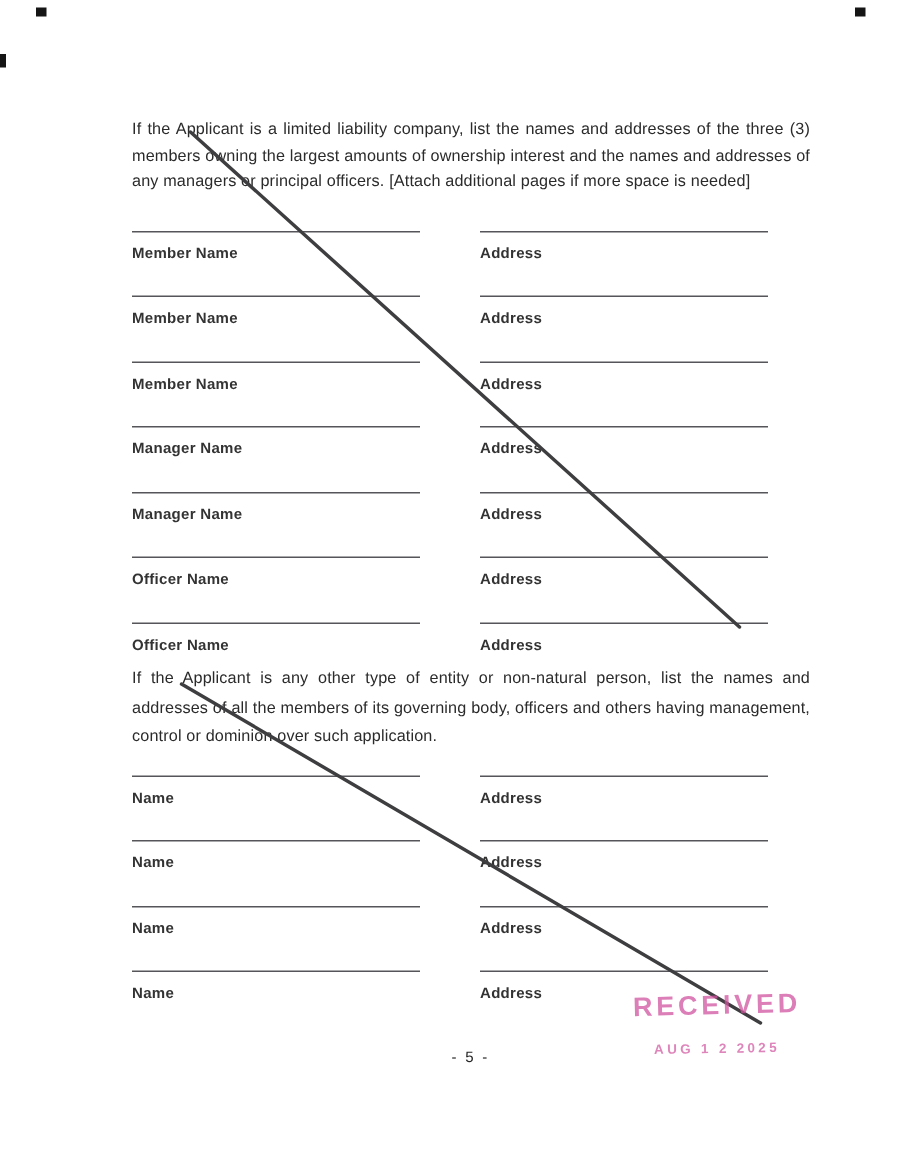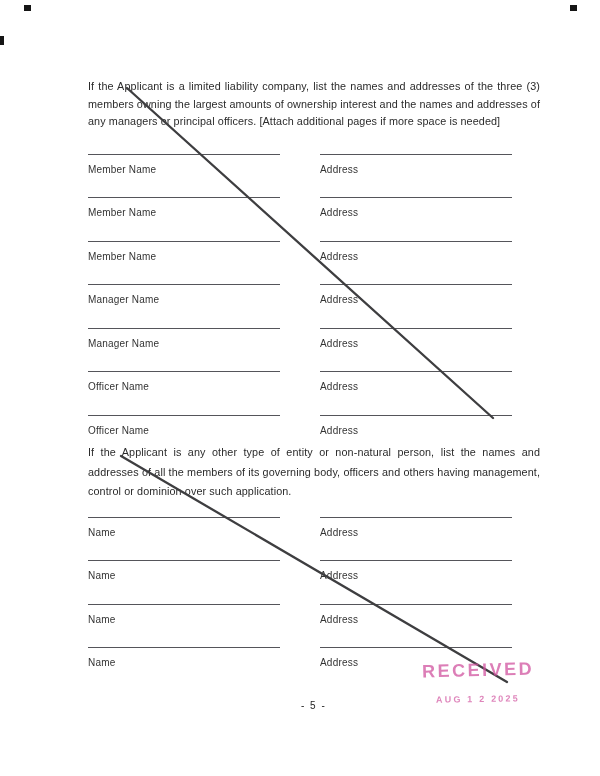--- a/index.html
+++ b/index.html
@@ -25,21 +25,21 @@
 
   
   .form-row { position: absolute; left: 88px; width: 424px; height: 30px; }
   .field {
     position: absolute; top: 0;
     border-top: 1.6px solid #55555a;
     padding-top: 4px;
   }
   .field.left  { left: 0;     width: 192px; }
   .field.right { left: 232px; width: 192px; }
-  .field-label { font-size: 10px; color: #333333; letter-spacing: 0.2px; }
+  .field-label { font-size: 10px; color: #333333; letter-spacing: 0.2px; font-weight: bold; }
 
   
   #crossout-svg {
     position: absolute; left: 0; top: 0;
     width: 600px; height: 776px;
     pointer-events: none;
   }
 
   
   .stamp-received {

